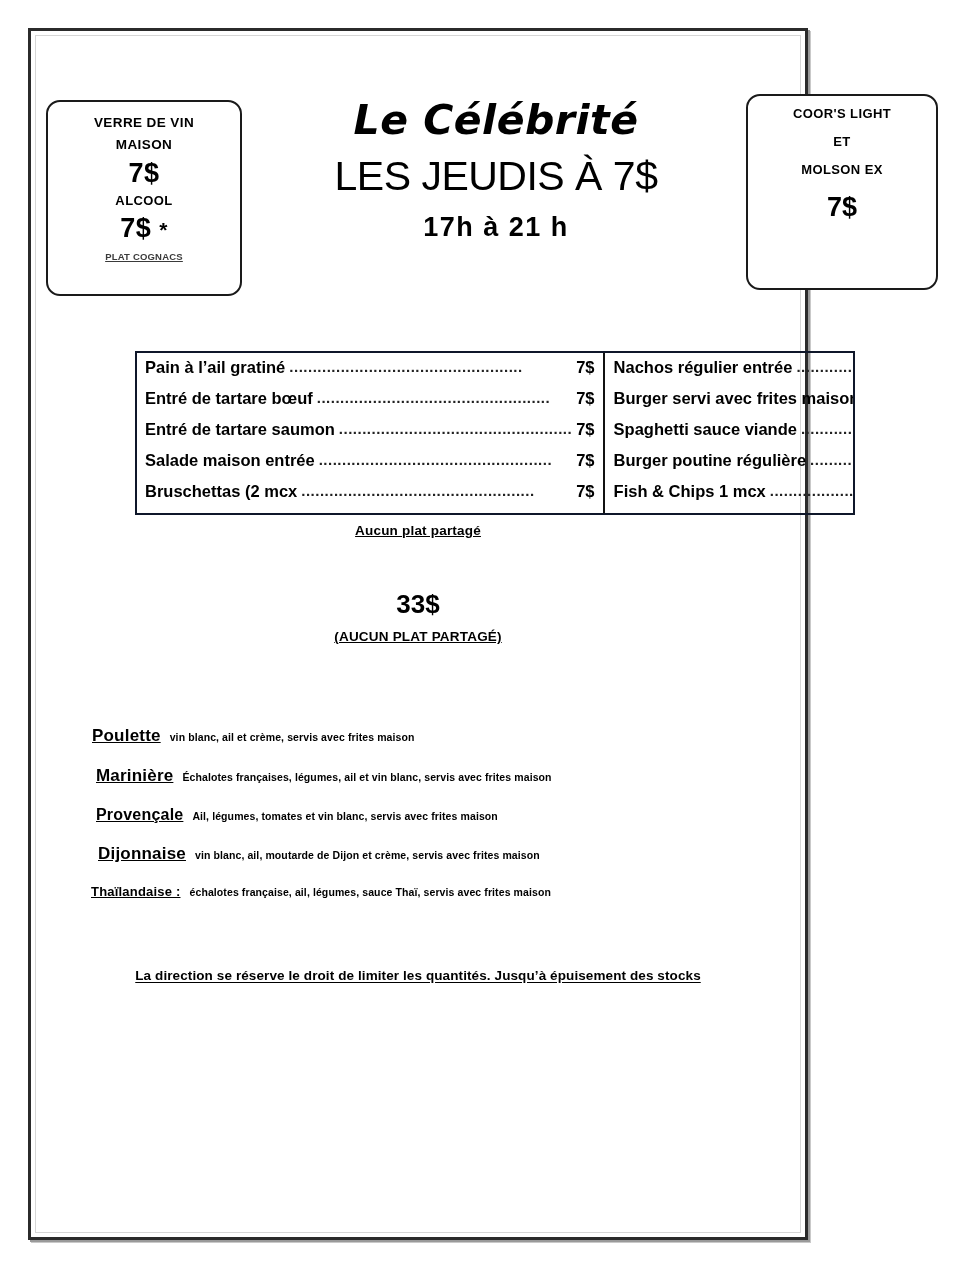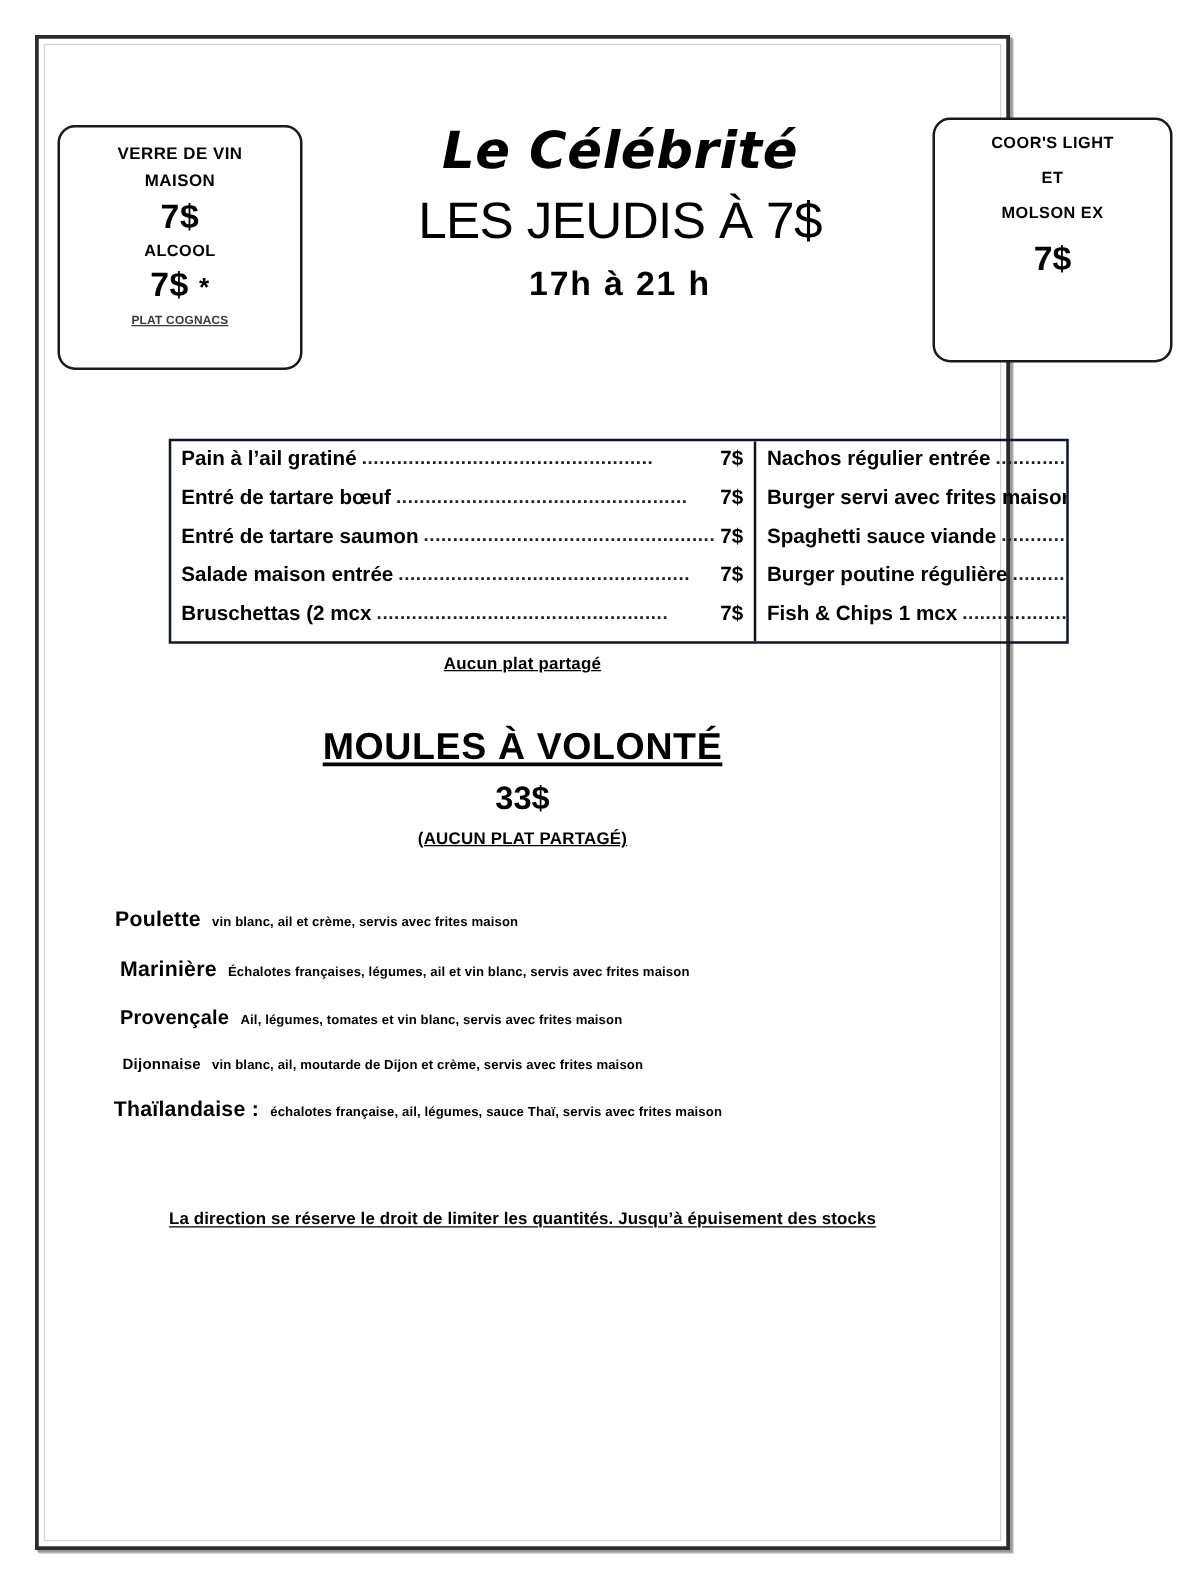--- a/index.html
+++ b/index.html
@@ -160,31 +160,31 @@
     font-size: 13.5px;
     font-weight: bold;
     letter-spacing: .2px;
     text-decoration: underline;
     margin-top: 9px;
   }
 
   
   .preps { position: absolute; left: 22px; top: 690px; width: 880px; }
   .prep-row { display: flex; align-items: baseline; margin-bottom: 20px; white-space: nowrap; }
-  .prep-name { font-weight: bold; font-size: 17px; letter-spacing: .2px; }
+  .prep-name { font-weight: bold; font-size: 17px; letter-spacing: .2px; text-decoration: underline; }
   .prep-desc { font-weight: bold; font-size: 10.5px; letter-spacing: .1px; margin-left: 9px; }
 
   .prep-row.r1 { padding-left: 34px; }
   .prep-row.r2 { padding-left: 38px; }
   .prep-row.r3 { padding-left: 38px; }
   .prep-row.r4 { padding-left: 40px; }
   .prep-row.r5 { padding-left: 33px; }
   .prep-row.r3 .prep-name { font-size: 16px; }
-  .prep-row.r4 .prep-name { font-size: 12px; }
-  .prep-row.r5 .prep-name { font-size: 17px; }
+  .prep-row.r4 .prep-name { font-size: 17px; }
+  .prep-row.r5 .prep-name { font-size: 13px; }
 
   
   .disclaimer {
     position: absolute;
     left: 0; top: 930px; width: 100%;
     text-align: center;
   }
   .disclaimer span {
     font-size: 13.5px;
     font-weight: bold;
@@ -281,21 +281,20 @@
             <span class="menu-dots">..................................................</span>
 
           </div>
         </div>
 
       </div>
 
       <div class="no-share">Aucun plat partagé</div>
 
       <div class="moules">
-        <div class="moules-title">MOULES À VOLONTÉ</div>
         <div class="moules-price">33$</div>
         <div class="moules-note">(AUCUN PLAT PARTAGÉ)</div>
       </div>
 
       <div class="preps">
         <div class="prep-row r1">
           <span class="prep-name">Poulette</span>
           <span class="prep-desc">vin blanc, ail et crème, servis avec frites maison</span>
         </div>
         <div class="prep-row r2">

